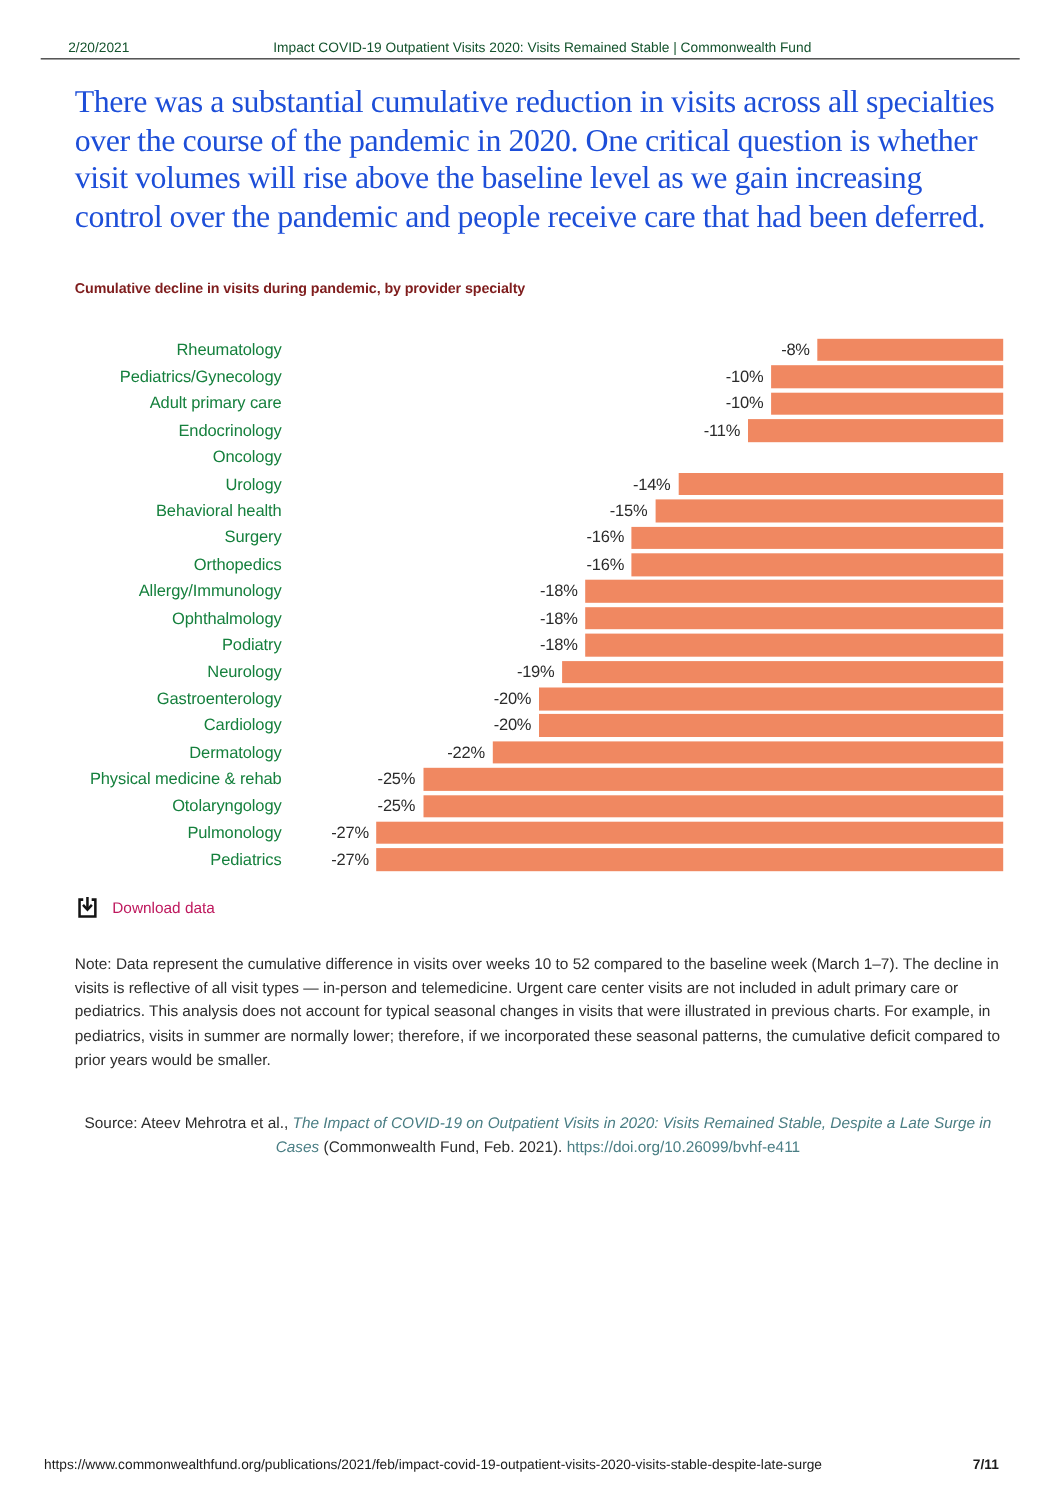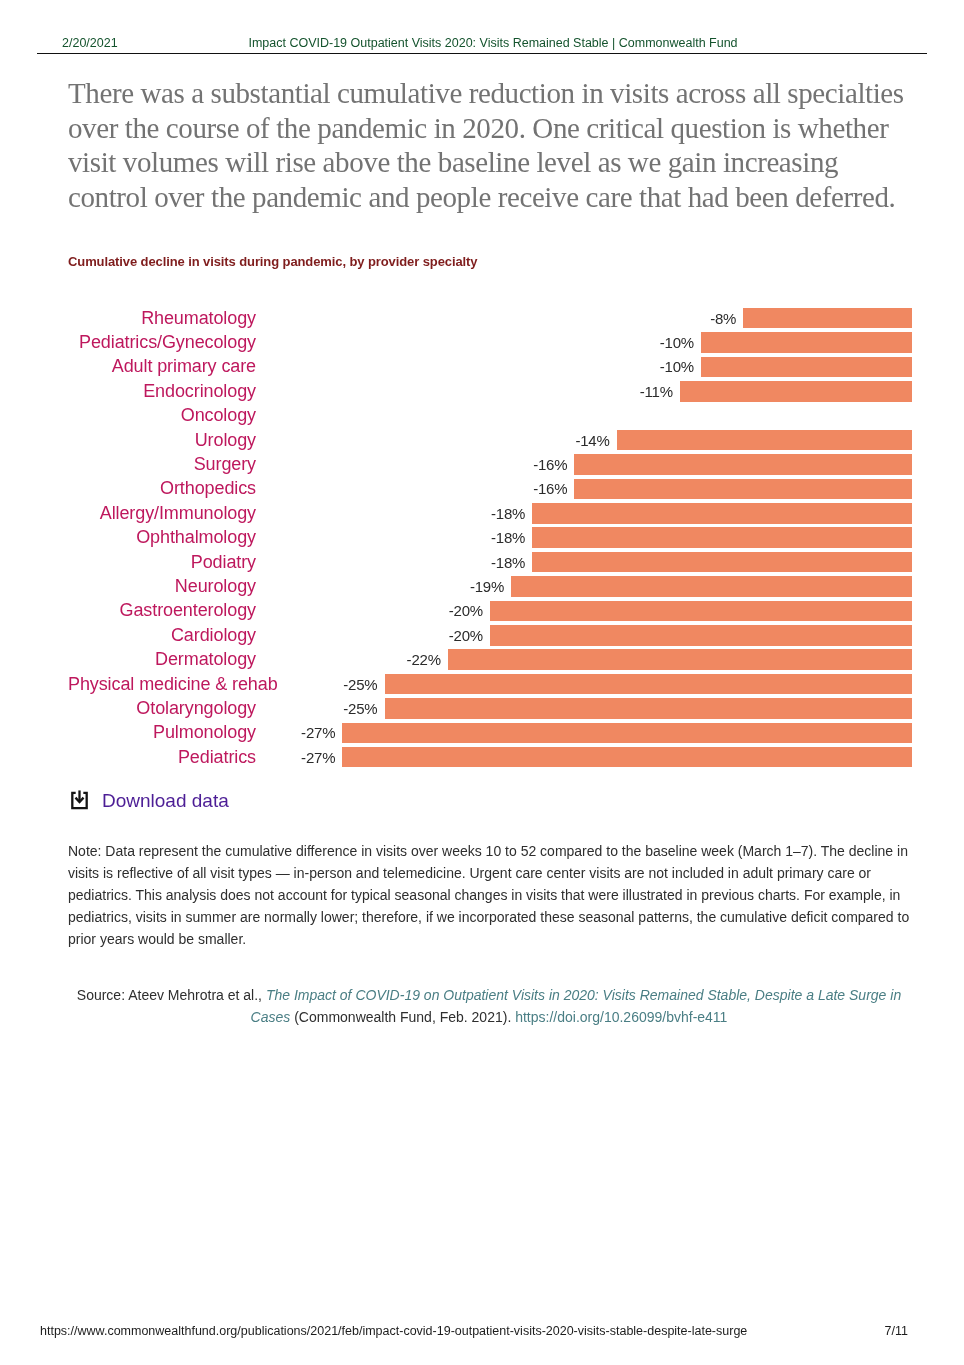--- a/index.html
+++ b/index.html
@@ -18,62 +18,62 @@
   .print-header .doc-title { display:block; text-align:center; }
   .header-rule {
     position:absolute; top:53px; left:37px; width:890px;
     border-top:1.4px solid #111111;
   }
   
   .main { position:absolute; left:68px; top:76px; width:845px; }
   .headline {
     font-family:"Liberation Serif", serif;
     font-size:29px; line-height:34.5px; letter-spacing:-0.4px;
-    color:#737373; font-weight:400;
+    color:#1d4ed8; font-weight:400;
   }
   .chart-title {
     margin-top:40px;
     font-size:13px; font-weight:bold; color:#7f1d1d; letter-spacing:-0.1px;
   }
   
   .chart { margin-top:37px; width:844px; }
   .chart-row { display:flex; align-items:center; height:24.4px; }
   .cat-label {
     width:188px; flex:0 0 188px; text-align:right;
-    font-size:18px; color:#be185d; letter-spacing:-0.1px;
+    font-size:15px; color:#15803d; letter-spacing:-0.1px;
     white-space:nowrap;
   }
   .plot { flex:1 1 auto; display:flex; justify-content:flex-end; align-items:center; height:100%; }
   .val-label { font-size:15px; color:#2b2b2b; margin-right:7px; letter-spacing:-0.2px; }
   .bar { height:20.5px; }
   
   .download-row {
     margin-top:20px; display:flex; align-items:center; gap:11px;
     cursor:pointer; width:max-content;
   }
   .download-row svg { display:block; }
-  .download-label { font-size:19px; color:#4c1d95; }
+  .download-label { font-size:14px; color:#be185d; }
   
   .note {
     margin-top:29px; width:842px;
     font-size:14px; line-height:21.8px; color:#2e2e2e;
   }
   .source {
     margin-top:35px; width:842px;
     font-size:14px; line-height:21.8px; color:#2e2e2e;text-align:center;
   }
   .source a, .src-link { color:#4a7e84; text-decoration:none; cursor:pointer; }
   .src-link-title { font-style:italic; }
   
   .print-footer {
     position:absolute; top:1324px; left:40px; right:56px;
     font-size:12.5px; color:#1c1c1c;
   }
   .print-footer .url { float:left; }
-  .print-footer .page-num { float:right; }
+  .print-footer .page-num { float:right;font-weight:bold; }
 </style>
 </head>
 <body>
 
 <div class="print-header">
   <span class="date">2/20/2021</span>
   <span class="doc-title">Impact COVID-19 Outpatient Visits 2020: Visits Remained Stable | Commonwealth Fund</span>
 </div>
 <div class="header-rule"></div>
 
@@ -114,20 +114,27 @@
           </div>
         </div>
         <div class="chart-row">
           <span class="cat-label">Oncology</span>
         </div>
         <div class="chart-row">
           <span class="cat-label">Urology</span>
           <div class="plot">
             <span class="val-label">-14%</span>
             <div class="bar" style="width: 295.4px; background: rgb(240, 136, 97);"></div>
+          </div>
+        </div>
+        <div class="chart-row">
+          <span class="cat-label">Behavioral health</span>
+          <div class="plot">
+            <span class="val-label">-15%</span>
+            <div class="bar" style="width: 316.5px; background: rgb(240, 136, 97);"></div>
           </div>
         </div>
         <div class="chart-row">
           <span class="cat-label">Surgery</span>
           <div class="plot">
             <span class="val-label">-16%</span>
             <div class="bar" style="width: 337.6px; background: rgb(240, 136, 97);"></div>
           </div>
         </div>
         <div class="chart-row">

